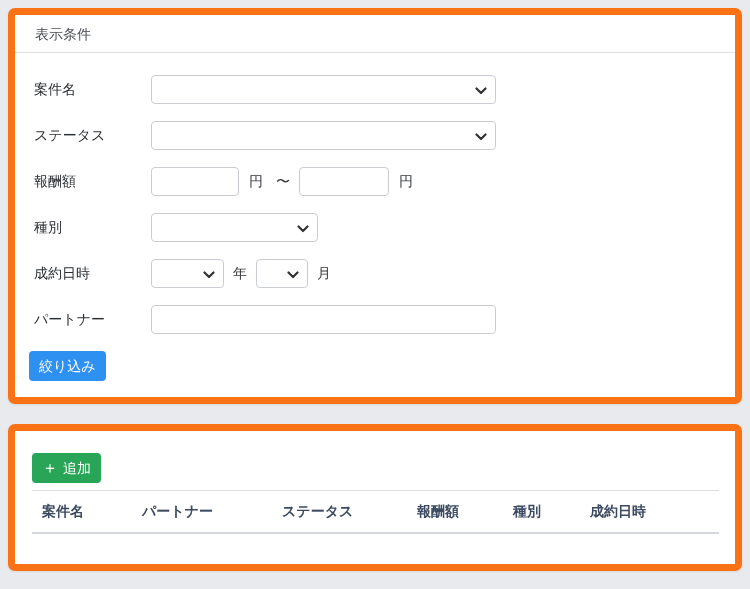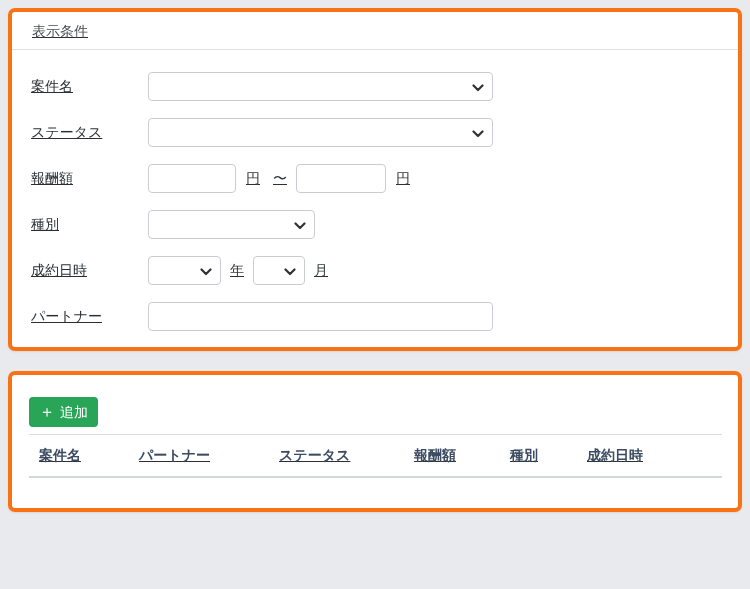--- a/index.html
+++ b/index.html
@@ -7,26 +7,25 @@
   body {
     width: 750px; height: 589px;
     background: #e8eaed;
     font-family: "Liberation Sans", "DejaVu Sans", sans-serif;
     font-size: 14px;
     color: #2b2f33;
     overflow: hidden;
   }
   .card {
     background: #ffffff;
-    border: 4px solid #f97316;
+    border: 7px solid #f97316;
     border-radius: 7px;
     box-shadow: 0 1px 2px rgba(50,58,70,.10);
     margin: 0 8px;
     overflow: hidden;
-    text-decoration: underline;
   }
   .card.filter { margin-top: 8px; }
   .card.results { margin-top: 20px; }
   .card-header {
     padding: 11px 20px 10px 20px;
     border-bottom: 1px solid #dee1e5;
     color: #494d52;
     font-size: 14px;
     line-height: 16px;
   }
@@ -190,20 +189,21 @@
           </svg>
       </span>
       <span class="unit">月</span>
     </div>
 
     <div class="form-row" style="margin-bottom:0;">
       <span class="form-label">パートナー</span>
       <input type="text" class="w-partner" value="" style="">
     </div>
 
+    <button class="btn btn-filter">絞り込み</button>
   </div>
 </div>
 
 <div class="card results">
   <div class="card-body">
 
     <button class="btn btn-add">
       <span class="plus">＋</span>
       <span>追加</span>
     </button>

